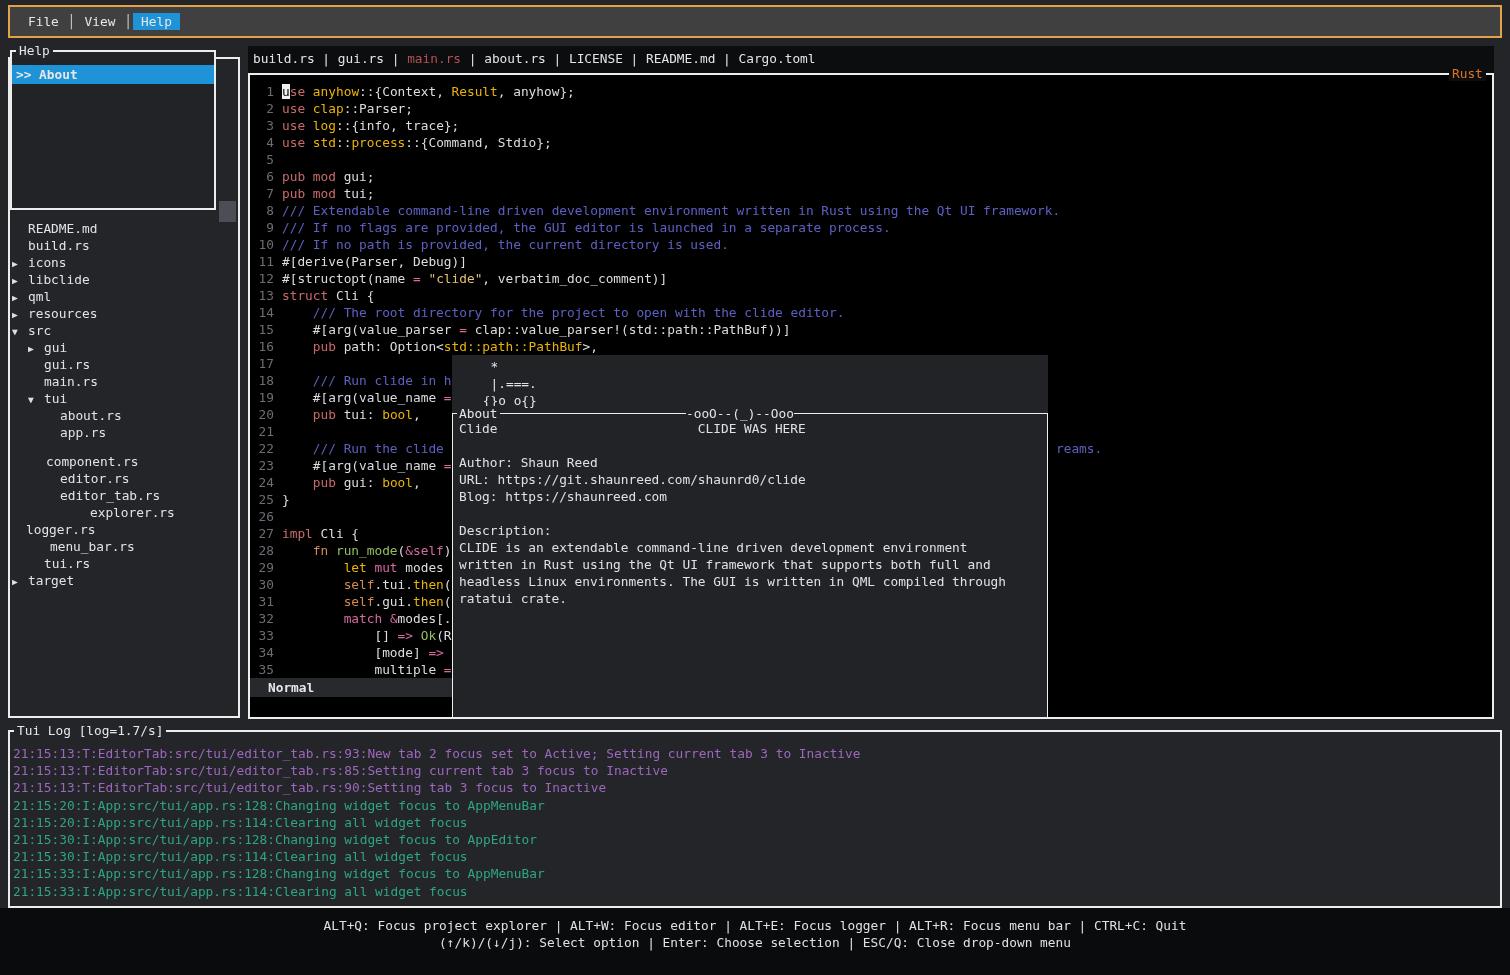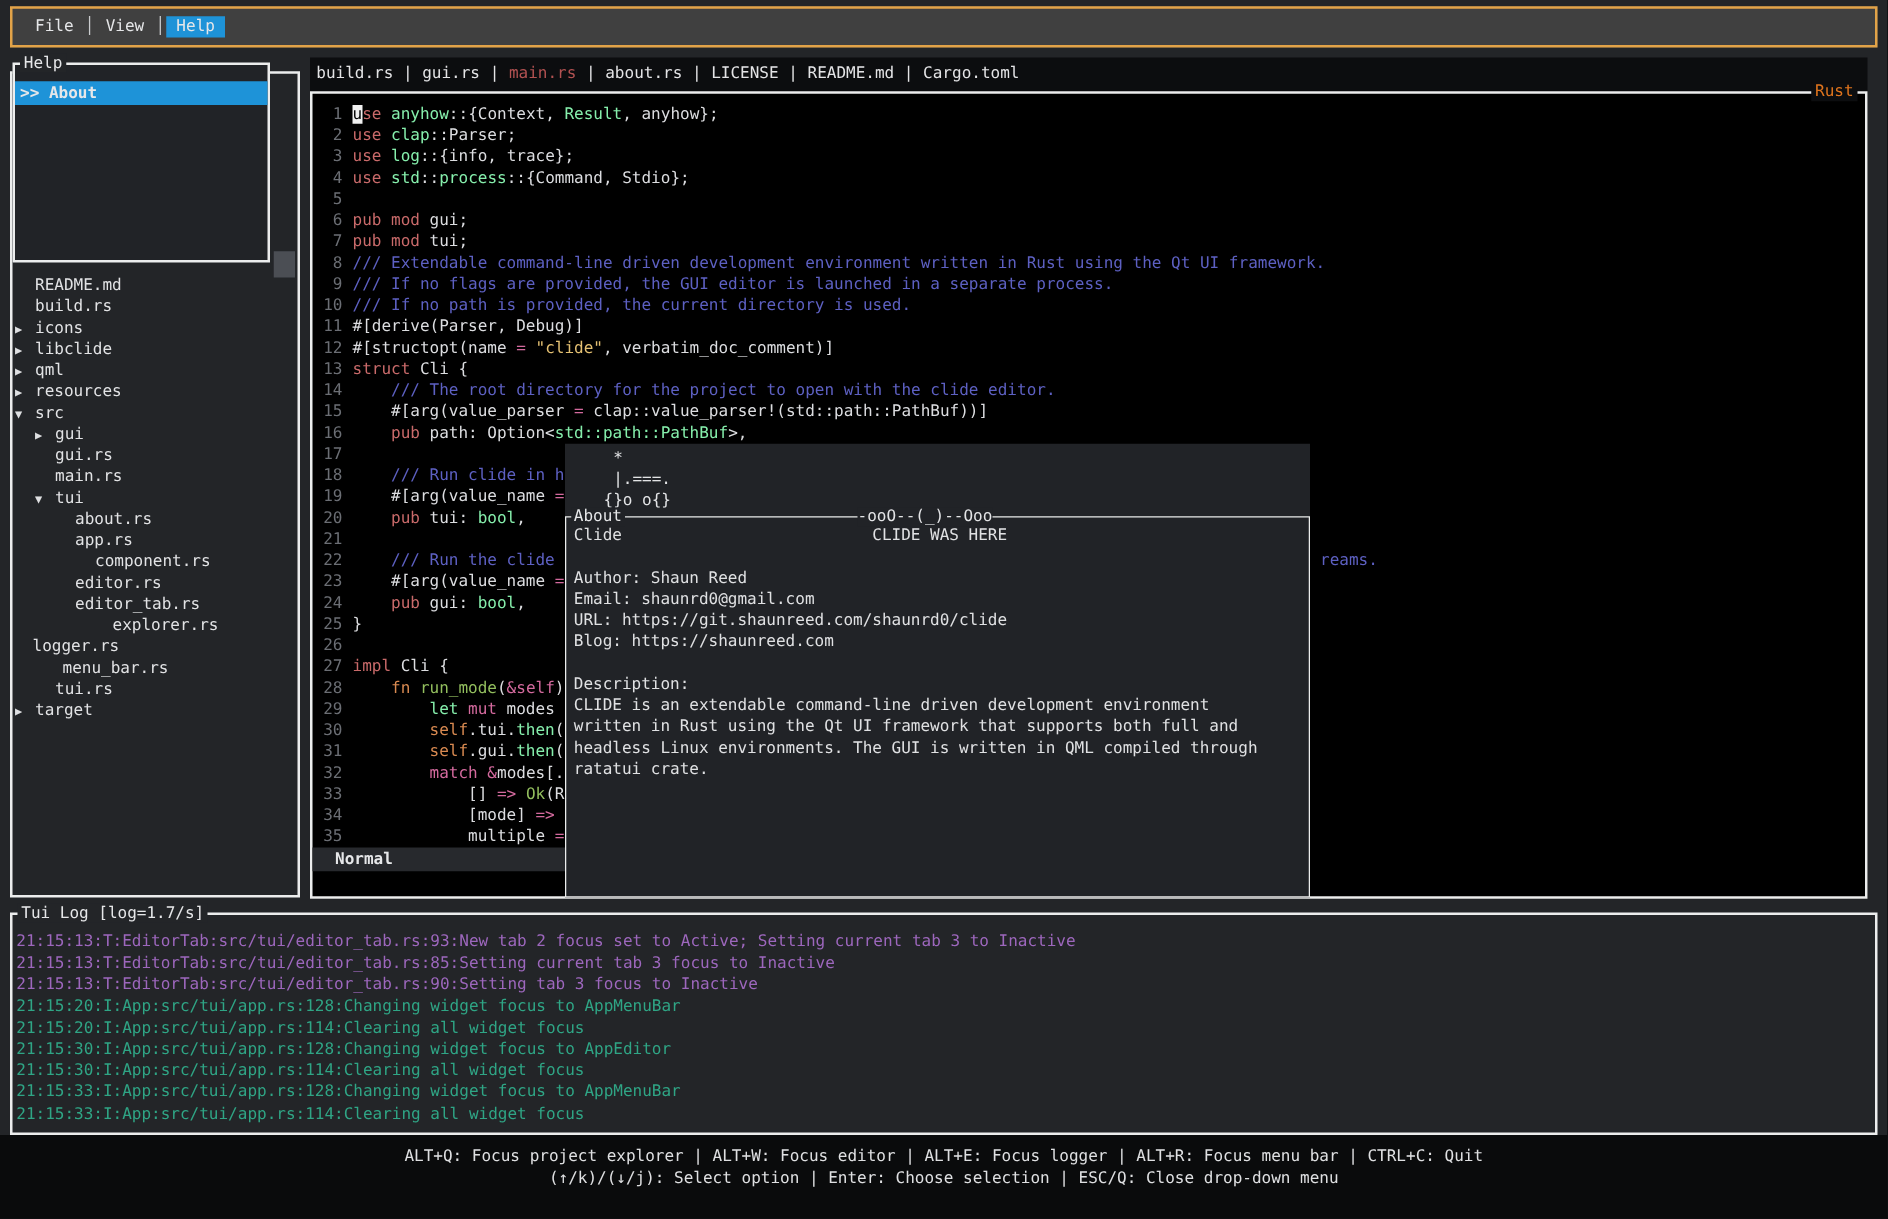--- a/index.html
+++ b/index.html
@@ -39,21 +39,21 @@
   .tab.active{color:#b35252}
   .tab-sep{color:#e4e4e6}
 
   
   #editor{left:248px;top:73px;width:1246px;height:646px;border:2px solid #eceded;
     box-sizing:border-box;background:#000}
   #rust-badge{left:1449px;top:66px;background:#0c0d0f;color:#e0741d;padding:0 3px;z-index:3}
   #code{left:252px;top:83px;z-index:1}
   .code-line{height:17px;line-height:17px;white-space:pre}
   .ln{display:inline-block;width:22px;text-align:right;color:#6b6e74;margin-right:8px}
-  .s-w{color:#dcdde0}.s-r{color:#c96a6a}.s-p{color:#d46a9e}.s-c{color:#86efac}
+  .s-w{color:#dcdde0}.s-r{color:#c96a6a}.s-p{color:#d46a9e}.s-c{color:#eab308}
   .s-b{color:#5d60c2}.s-o{color:#d98a51}.s-g{color:#93bf5e}.s-y{color:#e4c072}
   .s-cur{background:#f0f0f0;color:#000}
   #statusbar{left:250px;top:678px;width:202px;height:19px;background:#27292d;line-height:19px;
     padding-left:18px;font-weight:bold;box-sizing:border-box;z-index:2}
   #reams{left:1056px;top:441px;color:#5d60c2;z-index:1}
 
   
   #about-art{left:452px;top:355px;width:596px;height:58px;background:#212327;z-index:5;
     padding-top:3px;box-sizing:border-box}
   .art-row{height:17px;line-height:17px;white-space:pre;color:#e3e4e6}
@@ -93,21 +93,21 @@
     <div class="tree-item" style="padding-left: 2px;"><span class="tree-arrow">▶</span><span class="tree-label">libclide</span></div>
     <div class="tree-item" style="padding-left: 2px;"><span class="tree-arrow">▶</span><span class="tree-label">qml</span></div>
     <div class="tree-item" style="padding-left: 2px;"><span class="tree-arrow">▶</span><span class="tree-label">resources</span></div>
     <div class="tree-item" style="padding-left: 2px;"><span class="tree-arrow">▼</span><span class="tree-label">src</span></div>
     <div class="tree-item" style="padding-left: 18px;"><span class="tree-arrow">▶</span><span class="tree-label">gui</span></div>
     <div class="tree-item" style="padding-left: 18px;"><span class="tree-arrow"></span><span class="tree-label">gui.rs</span></div>
     <div class="tree-item" style="padding-left: 18px;"><span class="tree-arrow"></span><span class="tree-label">main.rs</span></div>
     <div class="tree-item" style="padding-left: 18px;"><span class="tree-arrow">▼</span><span class="tree-label">tui</span></div>
     <div class="tree-item" style="padding-left: 34px;"><span class="tree-arrow"></span><span class="tree-label">about.rs</span></div>
     <div class="tree-item" style="padding-left: 34px;"><span class="tree-arrow"></span><span class="tree-label">app.rs</span></div>
-    <div class="tree-item" style="padding-left: 50px;"><span class="tree-arrow"></span><span class="tree-label">component.rs</span></div>
+    <div class="tree-item" style="padding-left: 20px; margin-top: 12px;"><span class="tree-arrow"></span><span class="tree-label">component.rs</span></div>
     <div class="tree-item" style="padding-left: 34px;"><span class="tree-arrow"></span><span class="tree-label">editor.rs</span></div>
     <div class="tree-item" style="padding-left: 34px;"><span class="tree-arrow"></span><span class="tree-label">editor_tab.rs</span></div>
     <div class="tree-item" style="padding-left: 34px; margin-left: 30px;"><span class="tree-arrow"></span><span class="tree-label">explorer.rs</span></div>
     <div class="tree-item" style=""><span class="tree-arrow"></span><span class="tree-label">logger.rs</span></div>
     <div class="tree-item" style="padding-left: 24px;"><span class="tree-arrow"></span><span class="tree-label">menu_bar.rs</span></div>
     <div class="tree-item" style="padding-left: 18px;"><span class="tree-arrow"></span><span class="tree-label">tui.rs</span></div>
     <div class="tree-item" style="padding-left: 2px;"><span class="tree-arrow">▶</span><span class="tree-label">target</span></div>
   </div>
 
 <div class="abs" id="help-dropdown">
@@ -167,21 +167,20 @@
     <div class="art-row">     |.===.</div>
     <div class="art-row">    {}o o{}</div>
   </div>
 <div class="abs" id="about-box"></div>
 <div class="abs" id="about-title">About</div>
 <div class="abs" id="about-feet">-ooO--(_)--Ooo</div>
 <div class="abs" id="about-rows">
     <div class="about-row">Clide                          CLIDE WAS HERE</div>
     <div class="about-row"></div>
     <div class="about-row">Author: Shaun Reed</div>
-    <div class="about-row">Email: shaunrd0@gmail.com</div>
     <div class="about-row">URL: https://git.shaunreed.com/shaunrd0/clide</div>
     <div class="about-row">Blog: https://shaunreed.com</div>
     <div class="about-row"></div>
     <div class="about-row">Description:</div>
     <div class="about-row">CLIDE is an extendable command-line driven development environment</div>
     <div class="about-row">written in Rust using the Qt UI framework that supports both full and</div>
     <div class="about-row">headless Linux environments. The GUI is written in QML compiled through</div>
     <div class="about-row">ratatui crate.</div>
   </div>
 

